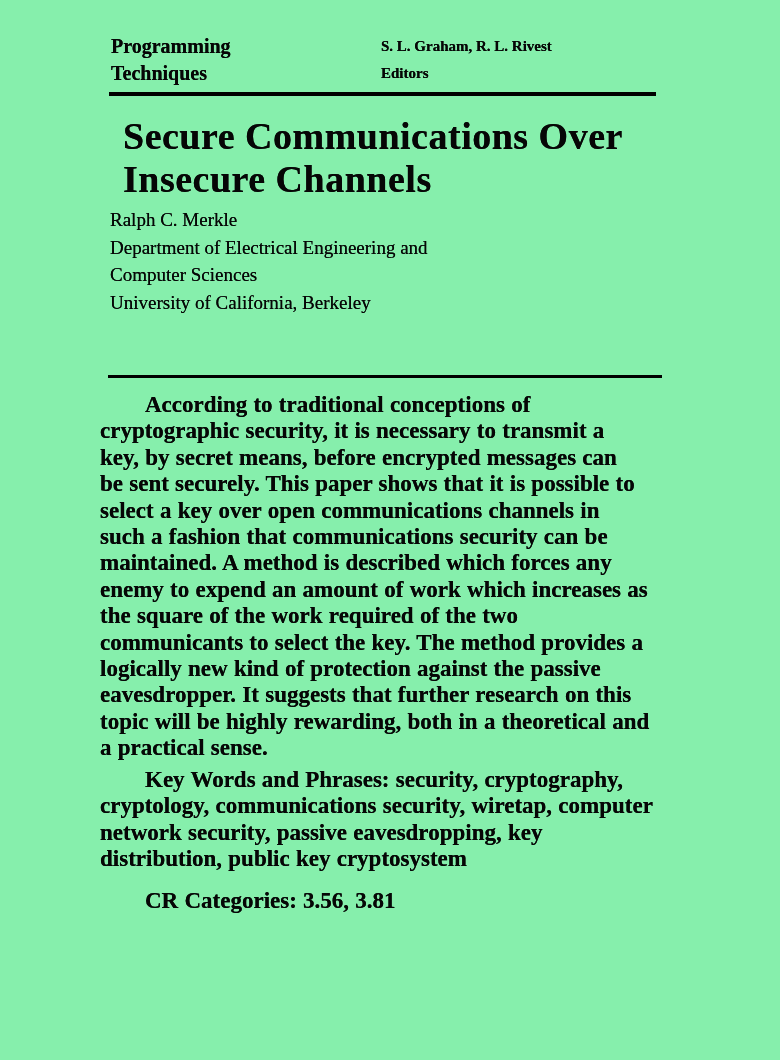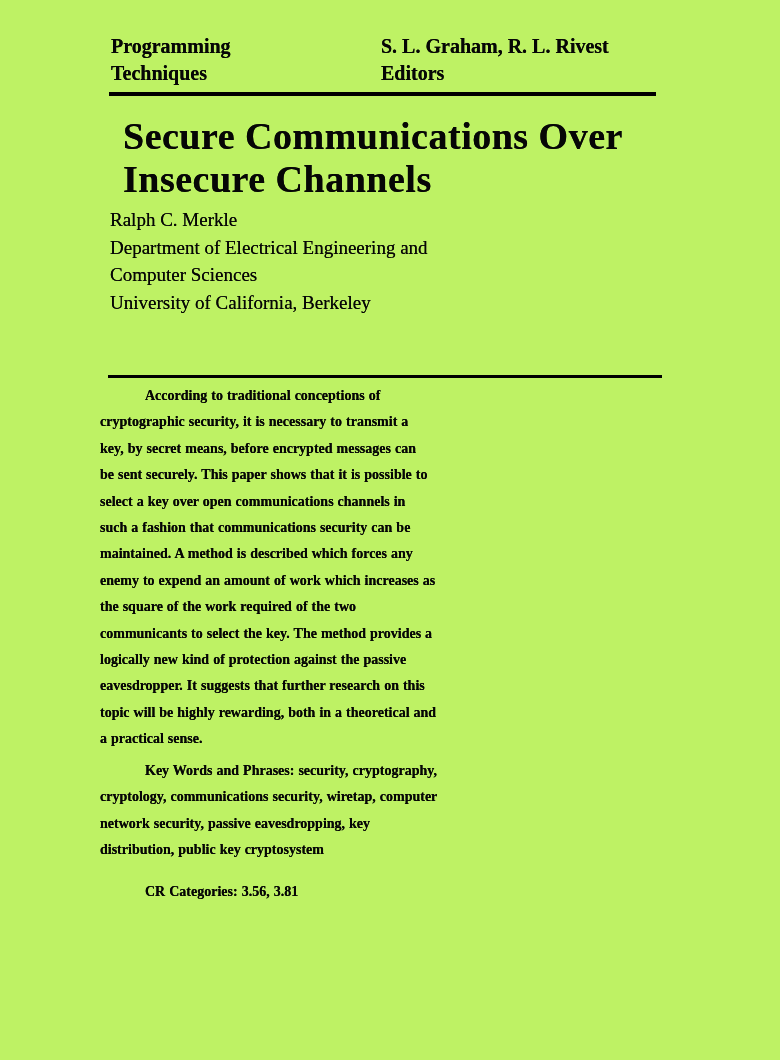--- a/index.html
+++ b/index.html
@@ -4,40 +4,40 @@
 <style>
   html, body {
     margin: 0;
     padding: 0;
     background: #e8e8e8;
   }
   .page {
     position: relative;
     width: 780px;
     height: 1060px;
-    background: #bef264;
+    background: #86efac;
     color: #060606;
     font-family: "Liberation Serif", "DejaVu Serif", serif;
     overflow: hidden;
     text-shadow: 0 0 0.5px rgba(0,0,0,0.85);
   }
   .header-left {
     position: absolute;
     left: 111px;
     top: 33px;
     font-size: 20px;
     font-weight: bold;
     line-height: 27px;
     white-space: pre;
   }
   .header-right {
     position: absolute;
     left: 381px;
     top: 33px;
-    font-size: 20px;
+    font-size: 15px;
     font-weight: bold;
     line-height: 27px;
     white-space: pre;
   }
   .rule {
     position: absolute;
     background: #000000;
   }
   .rule-top {
     left: 109px;
@@ -67,23 +67,23 @@
   }
   .rule-abstract {
     left: 108px;
     top: 375px;
     width: 554px;
     height: 3px;
   }
   .abstract-wrap {
     position: absolute;
     left: 100px;
-    top: 383px;
+    top: 392px;
     width: 575px;
-    font-size: 14px;
+    font-size: 23px;
     font-weight: bold;
     line-height: 26.4px;
     word-spacing: 0.5px;
   }
   .par {
     white-space: pre;
     text-indent: 45px;
   }
   .keywords-par {
     margin-top: 5px;

